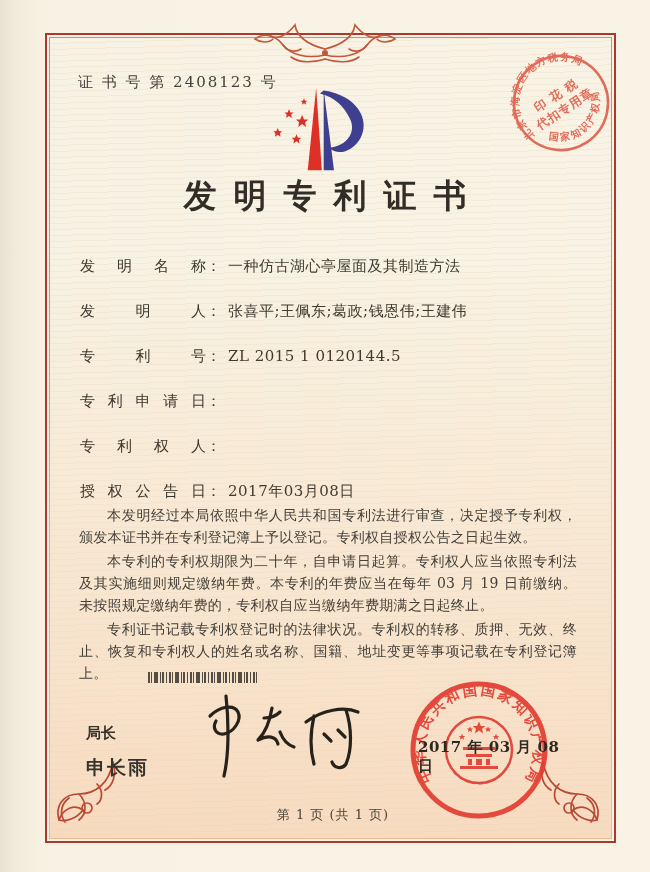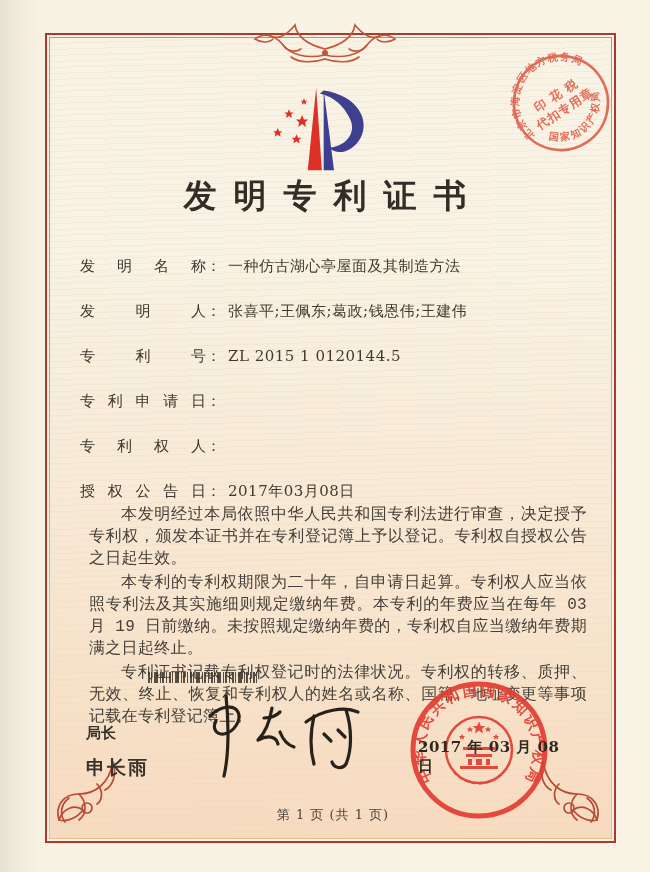--- a/index.html
+++ b/index.html
@@ -36,24 +36,23 @@
   }
   .fields{position:absolute;left:80px;top:255px;width:490px;}
   .field-row{display:flex;align-items:baseline;line-height:22px;margin-bottom:23px;font-size:15px;}
   .field-label{
     display:inline-block;width:126px;text-align:justify;text-align-last:justify;
     color:#3d372e;flex:0 0 auto;
   }
   .field-colon{flex:0 0 auto;margin-right:7px;color:#3d372e;}
   .field-value{color:#403a30;letter-spacing:0.5px;}
   .body-text{
-    position:absolute;left:89px;top:504px;width:498px;
-    font-size:16px;line-height:22px;color:#45403а;color:#45403a;
+    position:absolute;left:79px;top:504px;width:498px;
+    font-size:14px;line-height:22px;color:#45403а;color:#45403a;
     text-align:justify;
-    font-family:Liberation Mono, monospace;
   }
   .body-text p{margin:0 0 2px 0;text-indent:2em;letter-spacing:0.3px;}
   .barcode{
     position:absolute;left:148px;top:672px;width:110px;height:11px;
     background:
       repeating-linear-gradient(90deg,#3a342c 0 1px,transparent 1px 3px),
       repeating-linear-gradient(90deg,#3a342c 0 2px,transparent 2px 7px);
     opacity:.85;
   }
   .director-label{left:86px;top:724px;font-size:15px;font-weight:600;color:#37322a;}
@@ -115,20 +114,25 @@
       <path d="M66,4 C62,26 48,36 32,36 C16,36 8,48 12,62"></path>
       <path d="M12,62 C16,50 28,46 36,52 C30,60 20,64 12,62"></path>
       <path d="M32,36 C40,44 40,56 32,62"></path>
       <path d="M22,40 C14,46 12,56 18,64"></path>
       <circle cx="40" cy="50" r="5"></circle>
       <path d="M50,26 C56,32 56,42 50,46"></path>
       <path d="M66,4 C70,16 66,28 58,32"></path>
     </g>
   </svg>
 
+  <div class="txt cert-no">
+    <span>证 书 号 第</span>
+    <span>2408123</span>
+    <span>号</span>
+  </div>
 
   <svg class="logo" width="122" height="100" viewBox="0 0 130 100">
     <defs>
       <path id="star" d="M0,-6 L1.76,-1.85 L5.71,-1.85 L2.85,0.7 L3.53,5.0 L0,2.3 L-3.53,5.0 L-2.85,0.7 L-5.71,-1.85 L-1.76,-1.85 Z"></path>
     </defs>
     <g>
       <path d="M70,8 C106,13 120,40 109,59 C101,73 85,78 76,69 C95,67 105,52 98,38 C92,25 82,15 66,11 Z" fill="#3f3f8f"></path>
       <polygon points="62,5 53,93 68,93" fill="#dd3127"></polygon>
       <polygon points="70,7 70,93 81,93" fill="#3f3f8f"></polygon>
     </g>

